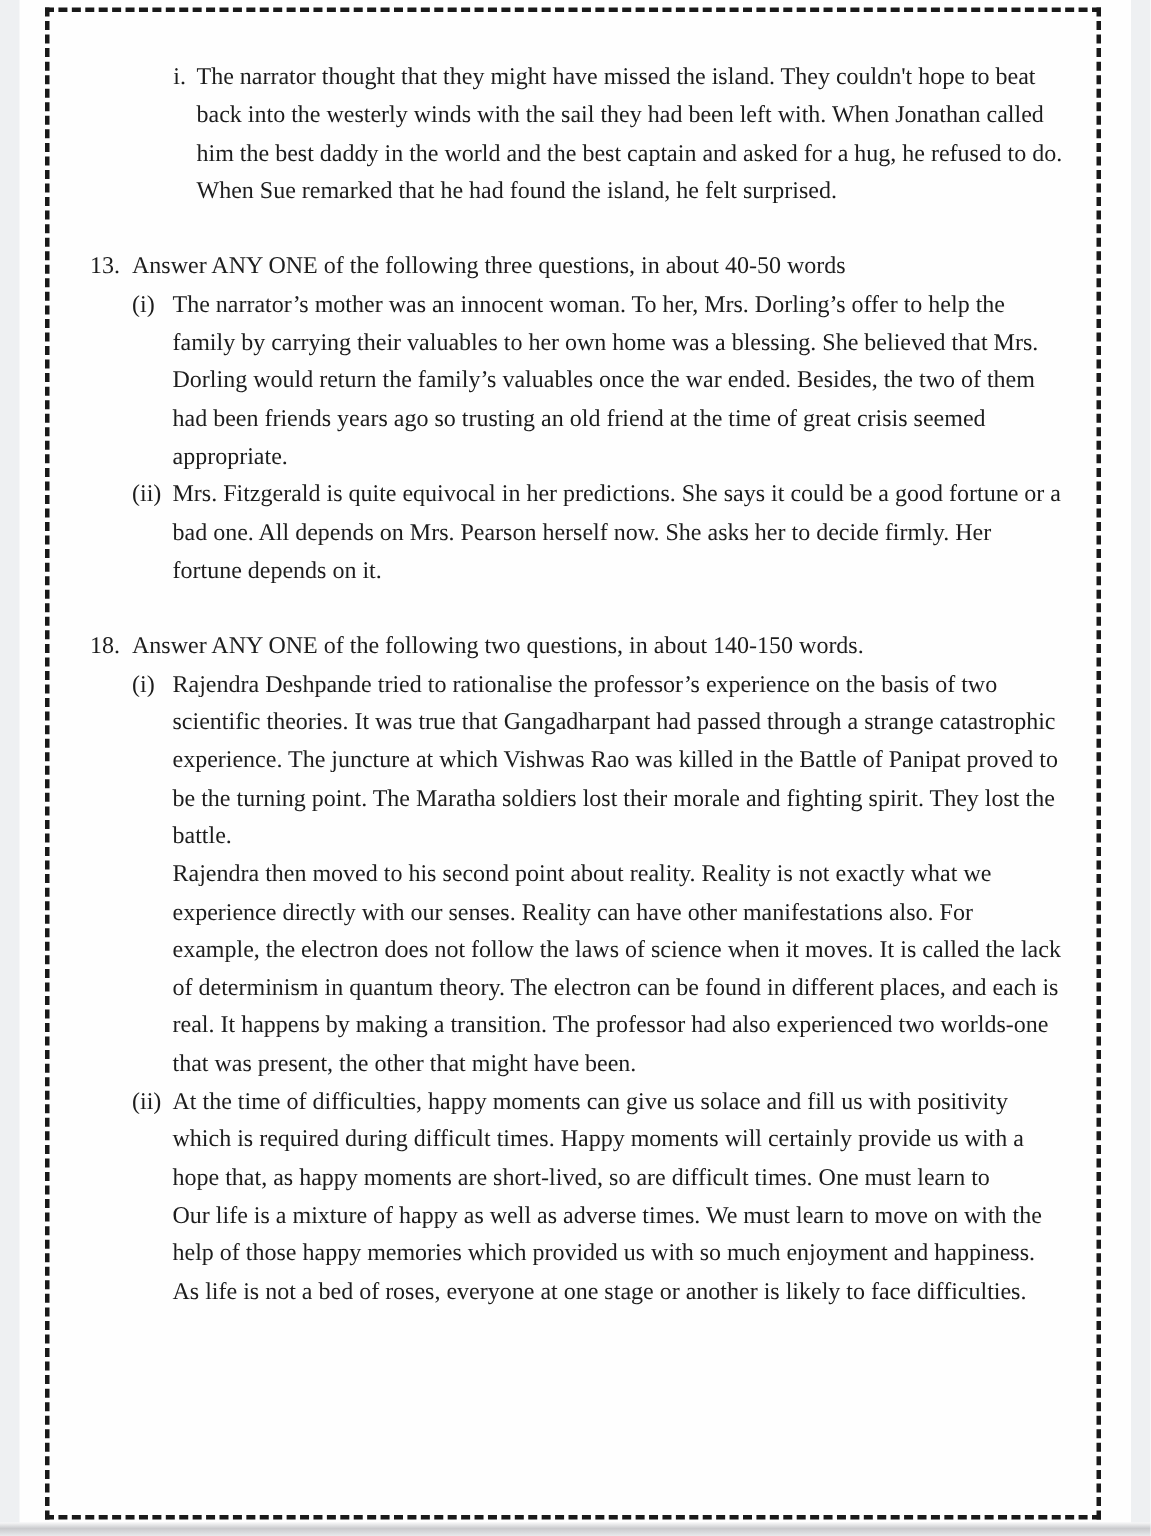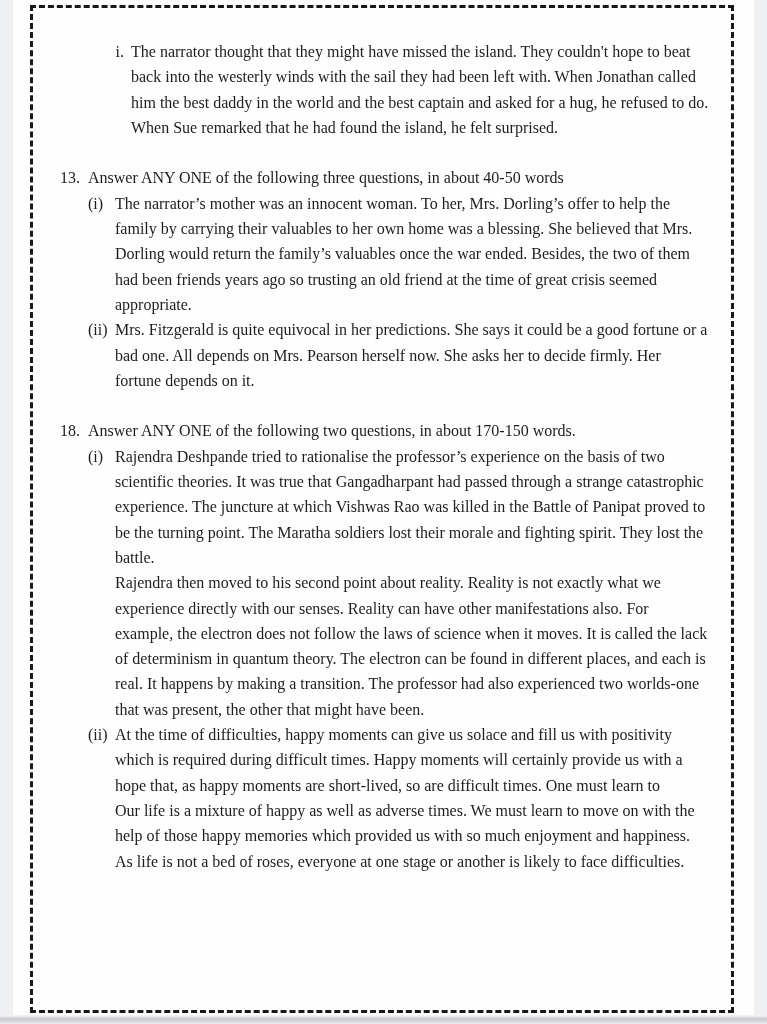--- a/index.html
+++ b/index.html
@@ -109,21 +109,21 @@
             <span class="q-marker">(ii)</span>
             <div class="item-body">
               <p class="para">Mrs. Fitzgerald is quite equivocal in her predictions. She says it could be a good fortune or a bad one. All depends on Mrs. Pearson herself now. She asks her to decide firmly. Her fortune depends on it.</p>
             </div>
           </div>
         </section>
 
         <section class="question">
           <div class="q-heading">
             <span class="q-num">18.</span>
-            <span class="q-title">Answer ANY ONE of the following two questions, in about 170-150 words.</span>
+            <span class="q-title">Answer ANY ONE of the following two questions, in about 140-150 words.</span>
           </div>
 
           <div class="q-item">
             <span class="q-marker">(i)</span>
             <div class="item-body">
               <p class="para">Rajendra Deshpande tried to rationalise the professor’s experience on the basis of two scientific theories. It was true that Gangadharpant had passed through a strange catastrophic experience. The juncture at which Vishwas Rao was killed in the Battle of Panipat proved to be the turning point. The Maratha soldiers lost their morale and fighting spirit. They lost the battle.</p>
               <p class="para">Rajendra then moved to his second point about reality. Reality is not exactly what we experience directly with our senses. Reality can have other manifestations also. For example, the electron does not follow the laws of science when it moves. It is called the lack of determinism in quantum theory. The electron can be found in different places, and each is real. It happens by making a transition. The professor had also experienced two worlds-one that was present, the other that might have been.</p>
             </div>
           </div>
 

